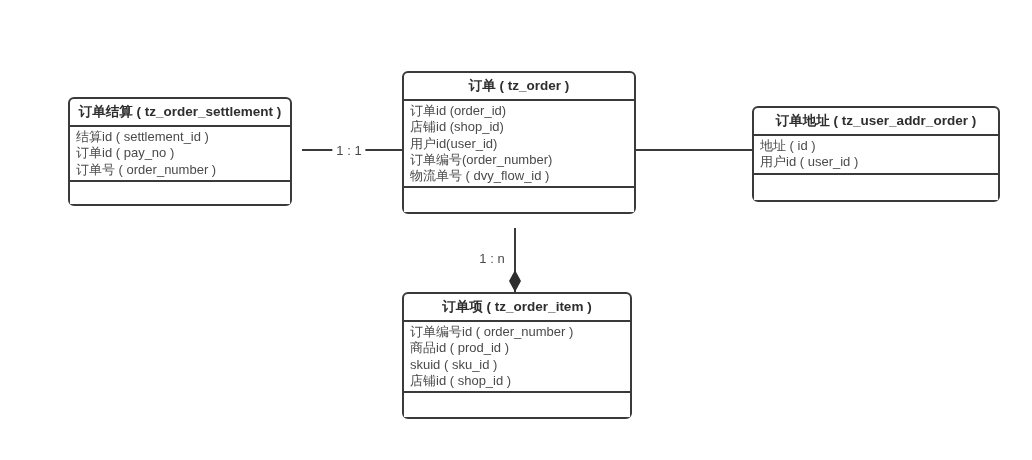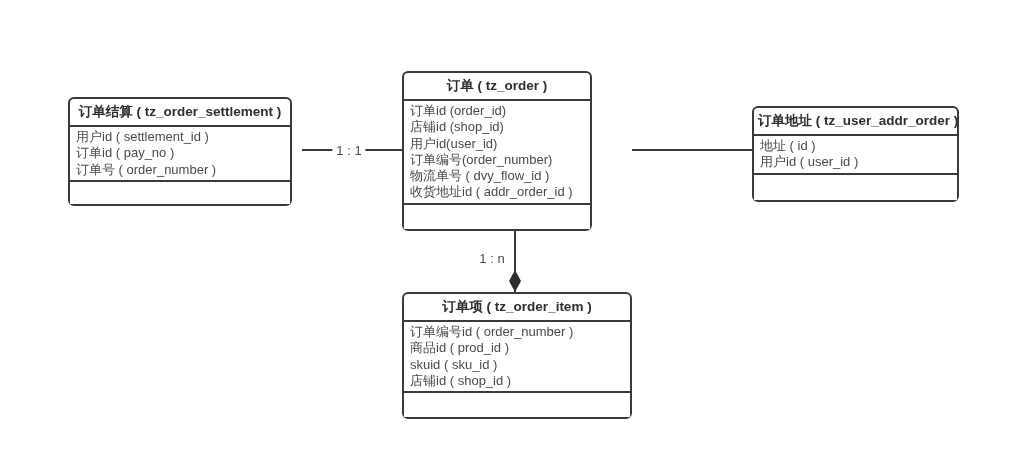--- a/index.html
+++ b/index.html
@@ -84,41 +84,40 @@
   <svg class="diamond" style="left:508px; top:270px;" viewBox="0 0 14 22">
     <polygon points="7,0 13,11 7,22 1,11" fill="#2e2e2e"></polygon>
   </svg>
 
   <div class="conn-label" style="left:349px; top:143px;">1 : 1</div>
   <div class="conn-label" style="left:492px; top:251px;">1 : n</div>
 
   <div class="entity" style="left:68px; top:97px; width:224px;">
     <div class="entity-header">订单结算 ( tz_order_settlement )</div>
     <div class="entity-body">
-      <div class="field">用户id ( settlement_id )</div>
+      <div class="field">结算id ( settlement_id )</div>
       <div class="field">订单id ( pay_no )</div>
       <div class="field">订单号 ( order_number )</div>
     </div>
     <div class="entity-footer" style="height:22px;"></div>
   </div>
 
-  <div class="entity" style="left:402px; top:71px; width:190px;">
+  <div class="entity" style="left:402px; top:71px; width:234px;">
     <div class="entity-header">订单 ( tz_order )</div>
     <div class="entity-body">
       <div class="field">订单id (order_id)</div>
       <div class="field">店铺id (shop_id)</div>
       <div class="field">用户id(user_id)</div>
       <div class="field">订单编号(order_number)</div>
       <div class="field">物流单号 ( dvy_flow_id )</div>
-      <div class="field">收货地址id ( addr_order_id )</div>
     </div>
     <div class="entity-footer" style="height:24px;"></div>
   </div>
 
-  <div class="entity" style="left:752px; top:106px; width:207px;">
+  <div class="entity" style="left:752px; top:106px; width:248px;">
     <div class="entity-header">订单地址 ( tz_user_addr_order )</div>
     <div class="entity-body">
       <div class="field">地址 ( id )</div>
       <div class="field">用户id ( user_id )</div>
     </div>
     <div class="entity-footer" style="height:25px;"></div>
   </div>
 
   <div class="entity" style="left:402px; top:292px; width:230px;">
     <div class="entity-header">订单项 ( tz_order_item )</div>

